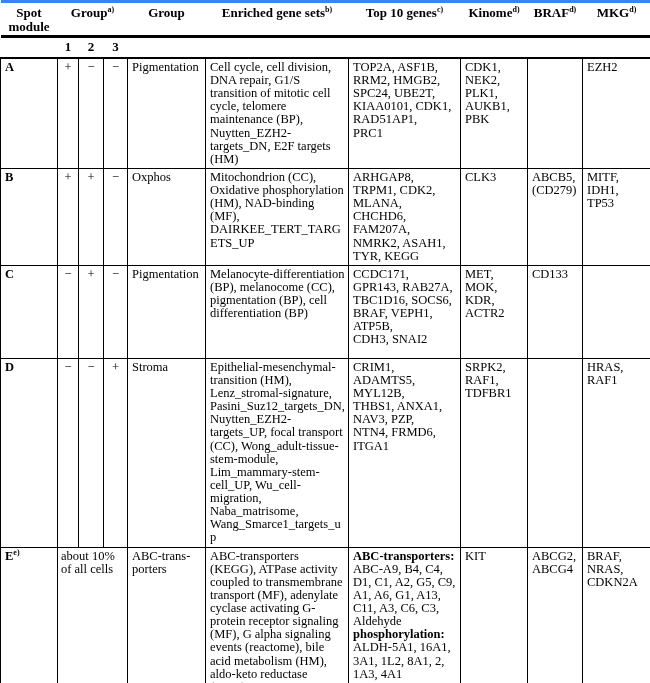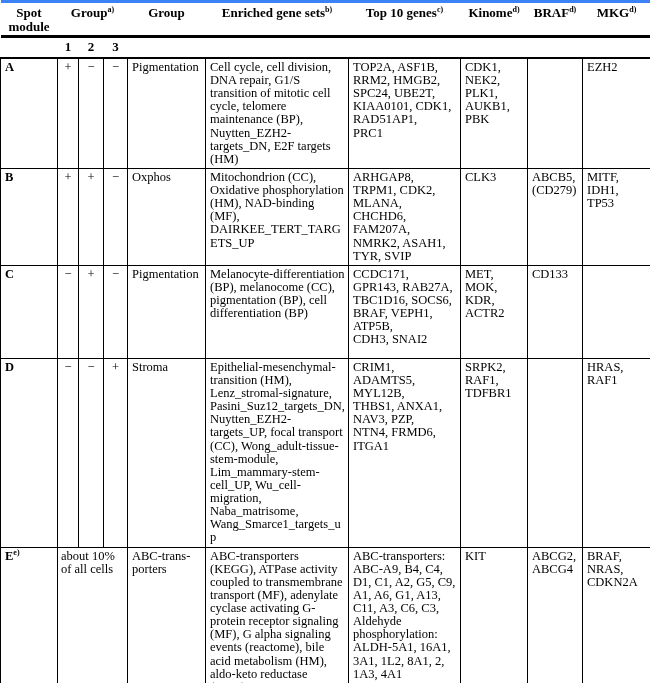--- a/index.html
+++ b/index.html
@@ -21,21 +21,21 @@
   tbody td {
     border:1px solid #000; vertical-align:top; text-align:left;
     padding:2px 2px 2px 4px; white-space:pre-line; overflow-wrap:break-word;
     word-wrap:break-word;
   }
   tbody tr:last-child td { border-bottom:3px solid #000; }
   td.module-cell { font-weight:bold; }
   td.group-cell { text-align:center; padding-left:1px; padding-right:1px; }
   td.group-span-cell { padding-left:3px; padding-right:2px; }
   sup { font-size:8px; vertical-align:super; line-height:0; }
-  b { font-weight:normal; }
+  b { font-weight:bold; }
 </style>
 </head>
 <body>
 
 <div class="page">
   <table class="gene-table">
     <colgroup>
       <col style="width:57px">
         <col style="width:21px">
         <col style="width:25px">
@@ -91,21 +91,21 @@
           <td class="mkg-cell">EZH2</td>
         </tr>
         <tr style="height: 85px;">
           <td class="module-cell">B</td>
           <td class="group-cell">+</td>
           <td class="group-cell">+</td>
           <td class="group-cell">−</td>
           <td class="name-cell">Oxphos</td>
           <td class="enriched-cell">Mitochondrion (CC), Oxidative phosphorylation (HM), NAD-binding (MF), DAIRKEE_TERT_TARGETS_UP</td>
           <td class="top10-cell">ARHGAP8,
-TRPM1, CDK2, MLANA, CHCHD6, FAM207A, NMRK2, ASAH1, TYR, SVIP</td>
+TRPM1, CDK2, MLANA, CHCHD6, FAM207A, NMRK2, ASAH1, TYR, KEGG</td>
           <td class="kinome-cell">CLK3</td>
           <td class="mmic-cell">ABCB5,
 (CD279)</td>
           <td class="mkg-cell">MITF,
 IDH1,
 TP53</td>
         </tr>
         <tr style="height: 93px;">
           <td class="module-cell">C</td>
           <td class="group-cell">−</td>

